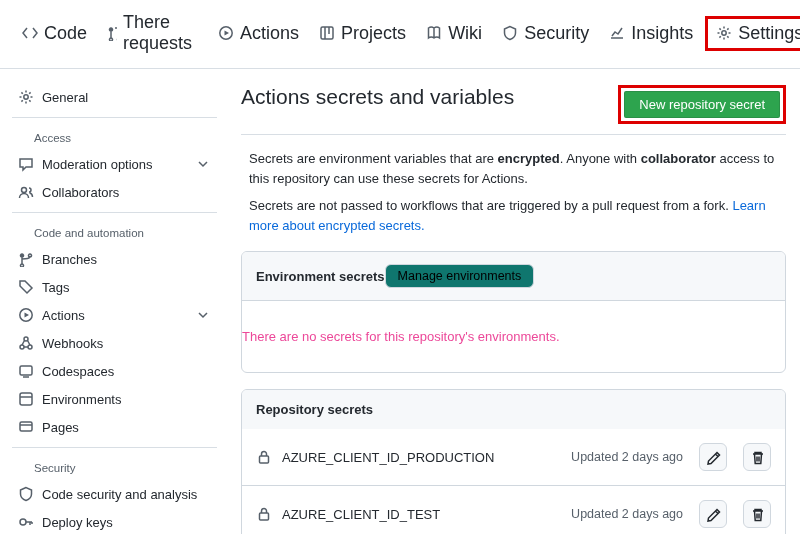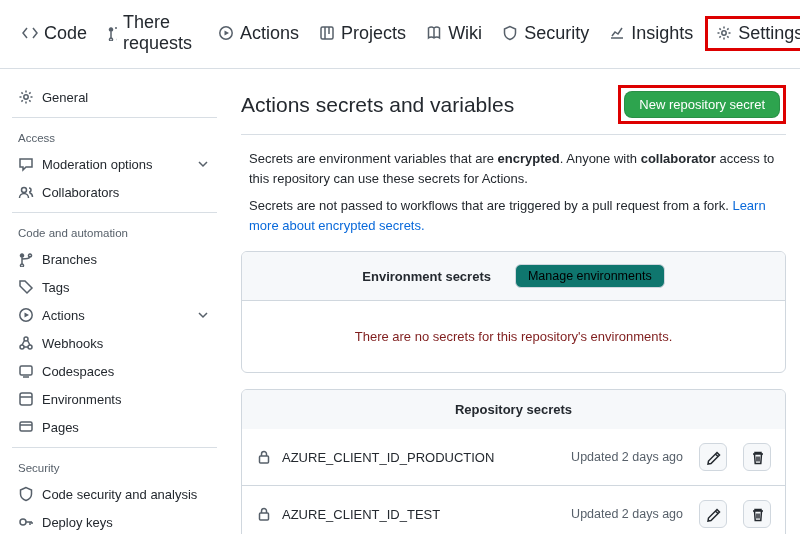--- a/index.html
+++ b/index.html
@@ -14,39 +14,39 @@
 
   
   .body { display: flex; }
   .sidebar { width: 225px; padding: 14px 8px 8px 12px; font-size: 13px; }
   .main { flex: 1; padding: 16px 14px 8px 16px; }
 
   .side-item { display: flex; align-items: center; gap: 8px; padding: 6px 6px; border-radius: 6px; cursor: pointer; }
   .side-item .ico { width: 16px; height: 16px; color: #57606a; flex-shrink:0; }
   .side-item .chev { margin-left: auto; color: #57606a; }
   .side-item.expanded { font-weight: 600; }
-  .side-group-label { font-size: 11.5px; color: #57606a; padding: 14px 6px 6px 6px; }
+  .side-group-label { font-size: 11.5px; color: #57606a; padding: 14px 6px 6px 6px; margin-left: 16px; }
   .side-rule { border: none; border-top: 1px solid #d8dee4; margin: 6px 0 0 0; }
   .side-highlight { border: 2px solid #d00; border-radius: 4px; padding: 2px; margin-top: 4px;}
   .side-highlight .side-item { padding: 4px 4px; }
 
   
-  .title-row { display: flex; align-items: center; justify-content: space-between; padding-bottom: 10px; border-bottom: 1px solid #d8dee4; margin-bottom: 14px; }
+  .title-row { display: flex; justify-content: space-between; padding-bottom: 10px; border-bottom: 1px solid #d8dee4; margin-bottom: 14px; }
   h1 { font-size: 21px; font-weight: 400; }
-  .btn-green { background: #2da44e; color: #fff; border: 1px solid rgba(27,31,36,.15); border-radius: 8px; padding: 5px 14px; font-size: 13px; font-weight: 500; cursor: pointer; }
+  .btn-green { background: #2da44e; color: #fff; border: 1px solid rgba(27,31,36,.15); border-radius: 2px; padding: 5px 14px; font-size: 13px; font-weight: 500; cursor: pointer; }
   .btn-green-wrap { border: 3px solid #d00; padding: 3px; display: inline-block; }
   .intro { font-size: 13px; color: #24292f; margin-bottom: 8px; line-height: 1.5; margin-left: 8px; }
   .intro b { font-weight: 600; }
   .link { color: #0969da; cursor: pointer; }
 
   .panel { border: 1px solid #d0d7de; border-radius: 6px; margin-top: 16px; overflow: hidden; }
-  .panel-head { background: #f6f8fa; padding: 12px 14px; font-weight: 600; font-size: 13px; display: flex; align-items: center; justify-content: center; border-bottom: 1px solid #d0d7de; gap: 24px;}
+  .panel-head { background: #f6f8fa; padding: 12px 14px; font-weight: 600; font-size: 13px; display: flex; align-items: center; justify-content: flex-start; border-bottom: 1px solid #d0d7de;}
   .panel-head.noborder{ border-bottom: none;}
   .btn-plain { background: #0f766e; border: 1px solid #d0d7de; border-radius: 6px; padding: 4px 12px; font-size: 12.5px; cursor: pointer; }
-  .panel-empty { padding: 28px 0; text-align: center; color: #7f1d1d; font-size: 13px; }
+  .panel-empty { padding: 28px 0; color: #ec4899; font-size: 13px; }
 
   .secret-row { display: flex; align-items: center; padding: 14px 14px; border-top: 1px solid #d0d7de; gap: 10px; }
   .secret-row:first-of-type { border-top: none; }
   .secret-row .lock { width: 16px; height: 16px; color: #57606a; flex-shrink:0;}
   .secret-row .name { font-size: 13px; font-weight: 400; font-family: inherit; flex: 1; }
   .secret-row .updated { color: #57606a; font-size: 12.5px; margin-right: 6px; }
   .icon-btn { width: 28px; height: 28px; border: 1px solid #d0d7de; border-radius: 6px; background: #f6f8fa; display: flex; align-items: center; justify-content: center; cursor: pointer; }
   .icon-btn + .icon-btn { margin-left: 6px; }
   .icon-btn svg { width: 15px; height: 15px; color: #24292f; }
 </style>

